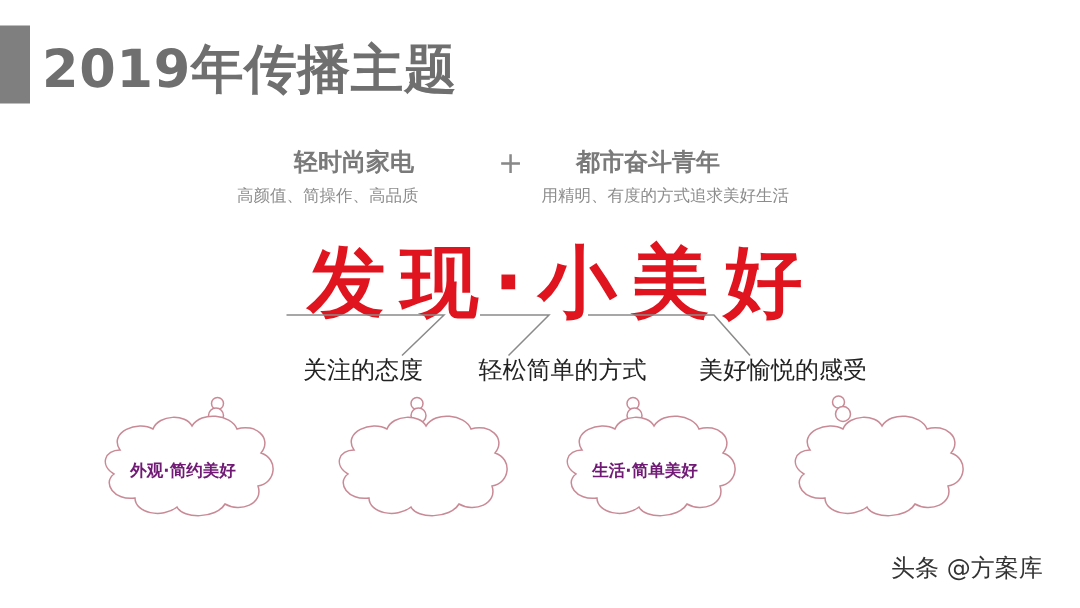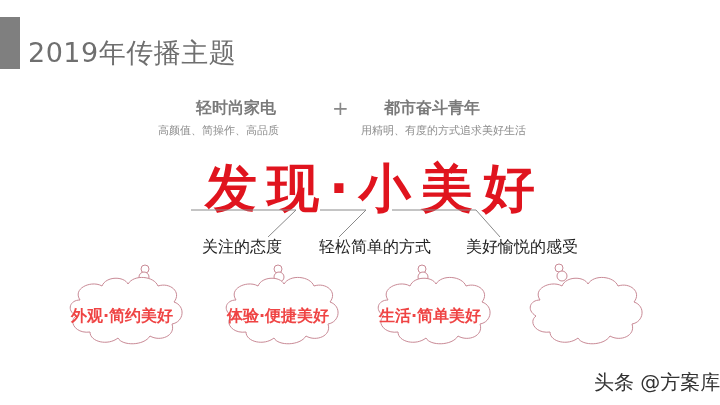--- a/index.html
+++ b/index.html
@@ -2,31 +2,31 @@
 <html><head>
   <meta charset="utf-8">
   <style>
     html, body { margin: 0; padding: 0; }
     body {
       width: 720px; height: 405px; position: relative; overflow: hidden;
       background: #ffffff;
       font-family: "DejaVu Sans", "Liberation Sans", sans-serif;
     }
     .title-bar { position: absolute; left: 0; top: 17px; width: 20px; height: 52px; background: #7f7f7f; }
-    .title { position: absolute; left: 28px; top: 35px; font-size: 27px; font-weight: normal; color: #6f6f6f; letter-spacing: 0.5px; white-space: nowrap; }
+    .title { position: absolute; left: 28px; top: 23px; font-size: 35px; font-weight: bold; color: #6f6f6f; letter-spacing: 0.5px; white-space: nowrap; }
     .head { position: absolute; font-size: 16px; font-weight: bold; color: #7a7a7a; white-space: nowrap; }
     .sub { position: absolute; font-size: 11px; color: #8c8c8c; white-space: nowrap; }
     .plus { position: absolute; left: 332px; top: 96px; font-size: 20px; color: #888; }
     .slogan { position: absolute; left: 205px; top: 154px; font-size: 52px; font-weight: bold; color: #e0141e; letter-spacing: 10px; white-space: nowrap; }
     .aspect { position: absolute; top: 237px; font-size: 16px; color: #222; white-space: nowrap; margin-left: 36px; }
     svg.lines { position: absolute; left: 0; top: 0; }
     .cloud { position: absolute; width: 130px; height: 90px; }
     .cloud svg { position: absolute; left: 0; top: 0; }
-    .cloud-label { position: absolute; left: 0; width: 120px; top: 44px; text-align: center; font-size: 16px; font-weight: bold; color: #ef4444; white-space: nowrap; }
-    .watermark { position: absolute; left: 594px; top: 369px; font-size: 20px; color: #333; white-space: nowrap; }
+    .cloud-label { position: absolute; left: 0; width: 120px; top: 44px; text-align: center; font-size: 11px; font-weight: bold; color: #701a75; white-space: nowrap; }
+    .watermark { position: absolute; left: 594px; top: 369px; font-size: 16px; color: #333; white-space: nowrap; }
   </style>
 </head>
 <body>
 
 <div class="title-bar"></div>
 <div class="title">2019年传播主题</div>
 
 <div class="head" style="left:196px; top:98px;font-family:Liberation Serif, serif;">轻时尚家电</div>
 <div class="sub" style="left:158px; top:123px;">高颜值、简操作、高品质</div>
 <div class="plus">+</div>
@@ -59,21 +59,20 @@
 </div>
 
 <div class="cloud" style="left:218px; top:262px;">
   <svg width="130" height="90">
     <g fill="#fff" stroke="#c98a96" stroke-width="1">
       <circle cx="60" cy="7" r="4"></circle>
       <circle cx="61" cy="15" r="5"></circle>
       <path d="M18,38 C10,26 30,18 40,24 C44,14 62,14 66,22 C72,12 92,14 96,24 C108,20 120,30 112,40 C124,44 122,60 110,62 C114,74 98,80 88,74 C82,84 60,84 56,76 C46,84 28,80 28,70 C14,72 6,60 14,54 C4,48 8,38 18,38 Z"></path>
     </g>
   </svg>
-  <div class="cloud-label">体验·便捷美好</div>
 </div>
 
 <div class="cloud" style="left:370px; top:262px;">
   <svg width="130" height="90">
     <g fill="#fff" stroke="#c98a96" stroke-width="1">
       <circle cx="52" cy="7" r="4"></circle>
       <circle cx="53" cy="15" r="5"></circle>
       <path d="M18,38 C10,26 30,18 40,24 C44,14 62,14 66,22 C72,12 92,14 96,24 C108,20 120,30 112,40 C124,44 122,60 110,62 C114,74 98,80 88,74 C82,84 60,84 56,76 C46,84 28,80 28,70 C14,72 6,60 14,54 C4,48 8,38 18,38 Z"></path>
     </g>
   </svg>

